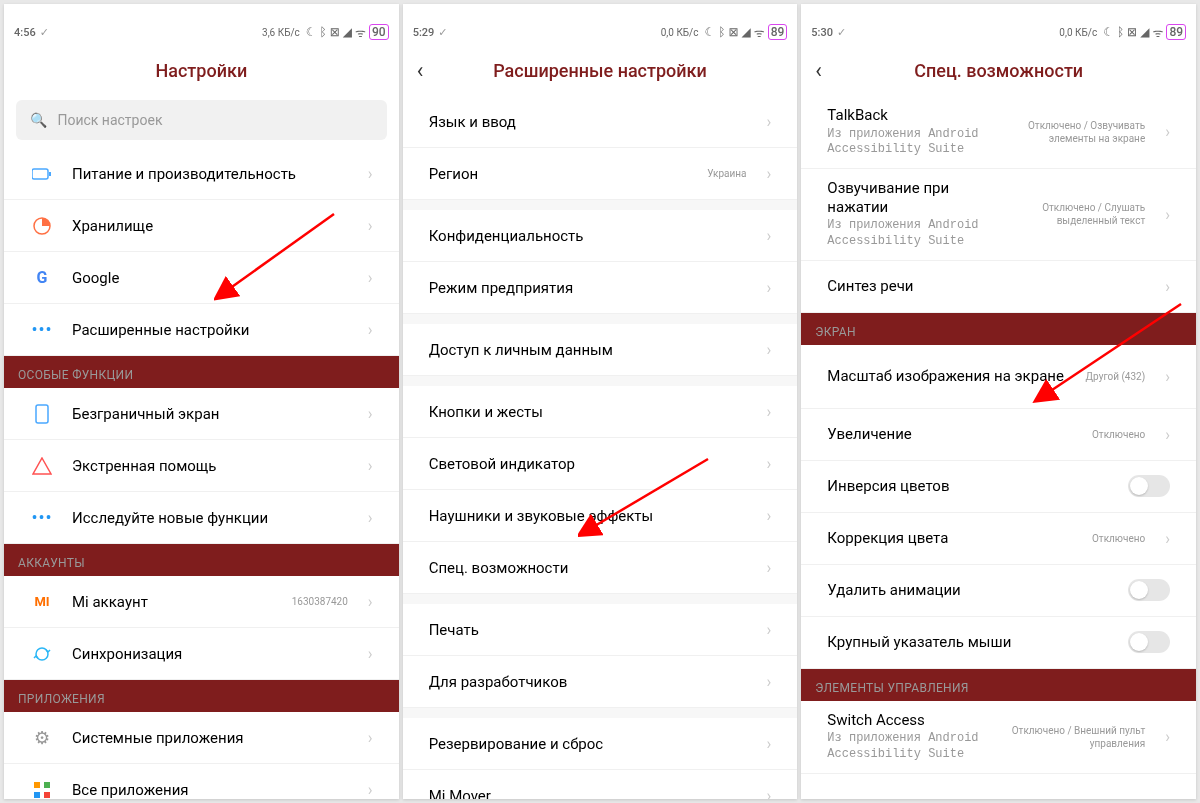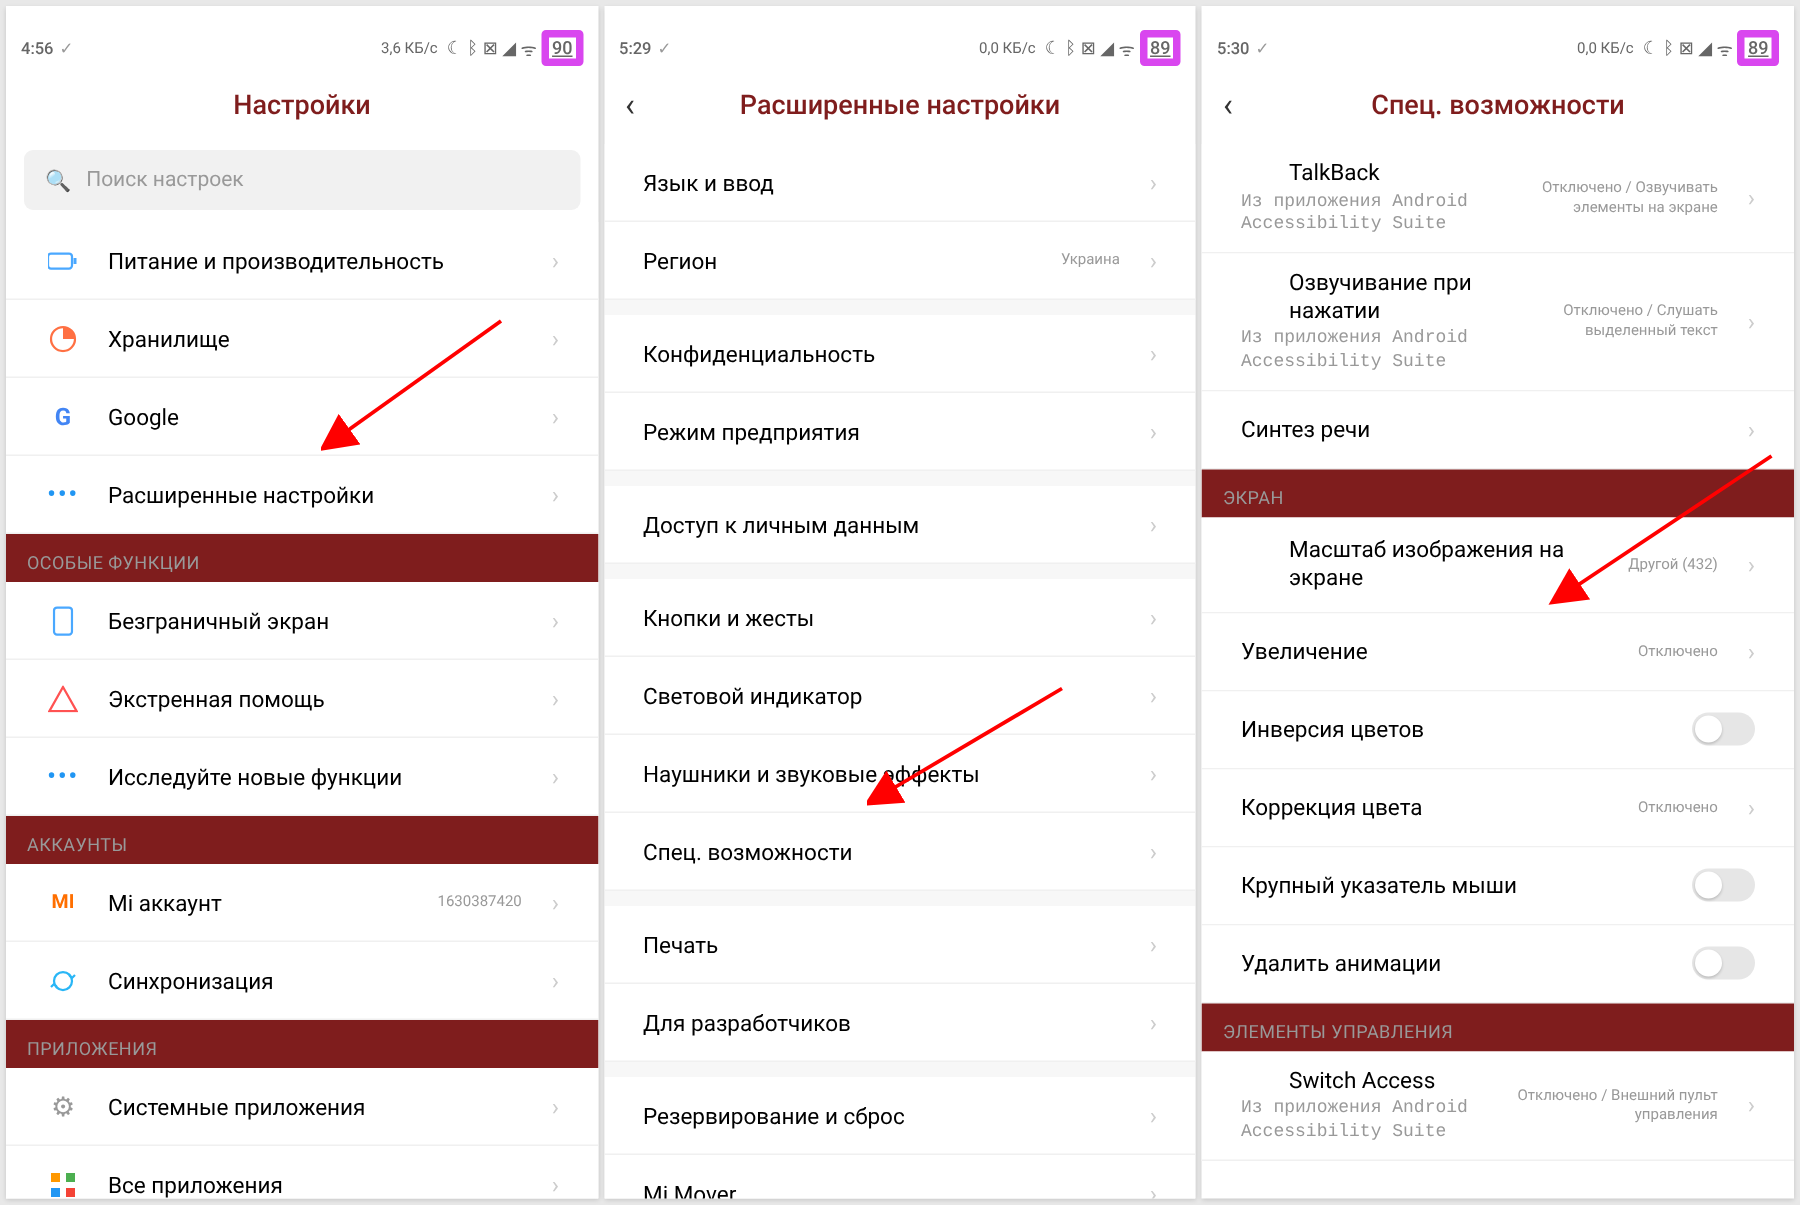--- a/index.html
+++ b/index.html
@@ -5,31 +5,31 @@
 * { margin: 0; padding: 0; box-sizing: border-box; font-family: -apple-system, Roboto, sans-serif; }
 body { background: #e8e8e8; display: flex; gap: 4px; padding: 4px; }
 .phone { width: 396px; height: 795px; background: #fff; overflow: hidden; position: relative; box-shadow: 0 1px 3px rgba(0,0,0,0.15); }
 .statusbar { height: 24px; display: flex; align-items: center; padding: 0 10px; font-size: 11px; color: #666; margin-top: 16px; }
 .statusbar .time { font-weight: 500; }
 .statusbar .check { margin-left: 4px; color: #999; }
 .statusbar .spacer { flex: 1; }
 .statusbar .net { margin-right: 6px; font-size: 10px; }
 .statusbar .icons { display: flex; gap: 3px; align-items: center; }
 .statusbar .icons span { font-size: 12px; }
-.batt { border: 5px solid #d946ef; border-radius: 3px; padding: 0 2px; font-size: 9px; font-weight: 500; text-decoration: underline; }
+.batt { border: 1px solid #d946ef; border-radius: 3px; padding: 0 2px; font-size: 9px; font-weight: 500; }
 .header { height: 52px; display: flex; align-items: center; justify-content: center; position: relative; }
 .header .back { position: absolute; left: 14px; font-size: 22px; color: #333; cursor: pointer; }
 .header .title { font-size: 18px; font-weight: 500; color: #7f1d1d; }
 .searchbar { margin: 4px 12px 8px; background: #f1f1f1; border-radius: 6px; height: 40px; display: flex; align-items: center; padding: 0 14px; color: #999; font-size: 14px; gap: 10px; }
 .row { display: flex; align-items: center; min-height: 52px; padding: 10px 26px; border-bottom: 1px solid #f0f0f0; background: #fff; cursor: pointer; }
 .row.tall { min-height: 64px; }
 .row .icon { width: 24px; height: 24px; margin-right: 18px; display: flex; align-items: center; justify-content: center; flex-shrink: 0; }
 .row .label { flex: 1; font-size: 15px; color: #000; }
 .row .labels { flex: 1; display: flex; flex-direction: column; gap: 2px; }
-.row .labels .main { font-size: 15px; color: #000; line-height: 1.25; margin-left: 32px; }
+.row .labels .main { font-size: 15px; color: #000; line-height: 1.25; }
 .row .labels .sub { font-size: 12px; color: #999; line-height: 1.3; font-family: Liberation Mono, monospace; }
 .row .value { font-size: 10px; color: #999; margin-right: 20px; text-align: right; max-width: 150px; line-height: 1.3; }
 .row .chev { color: #ccc; font-size: 16px; }
 .toggle { width: 42px; height: 22px; background: #e6e6e6; border-radius: 11px; position: relative; flex-shrink: 0; }
 .toggle::after { content: ''; position: absolute; width: 18px; height: 18px; background: #fff; border-radius: 50%; top: 2px; left: 2px; box-shadow: 0 1px 2px rgba(0,0,0,0.2); }
 .section { padding: 12px 14px 6px; font-size: 12px; color: #999; background: #7f1d1d; text-transform: uppercase; letter-spacing: 0.3px; }
 .gap { height: 10px; background: #f7f7f7; }
 .arrow { position: absolute; pointer-events: none; z-index: 10; }
 .arrow svg { display: block; }
 </style>
@@ -312,25 +312,25 @@
   <div class="row">
       <span class="label">Инверсия цветов</span>
       <div class="toggle"></div>
     </div>
   <div class="row">
       <span class="label">Коррекция цвета</span>
       <span class="value">Отключено</span>
       <span class="chev">›</span>
     </div>
   <div class="row">
+      <span class="label">Удалить анимации</span>
+      <div class="toggle"></div>
+    </div>
+  <div class="row">
       <span class="label">Крупный указатель мыши</span>
-      <div class="toggle"></div>
-    </div>
-  <div class="row">
-      <span class="label">Удалить анимации</span>
       <div class="toggle"></div>
     </div>
 
   <div class="section">ЭЛЕМЕНТЫ УПРАВЛЕНИЯ</div>
   <div class="row tall">
     <div class="labels">
         <span class="main">Switch Access</span>
         <span class="sub">Из приложения Android Accessibility Suite</span>
       </div>
     <span class="value">Отключено / Внешний пульт управления</span>

